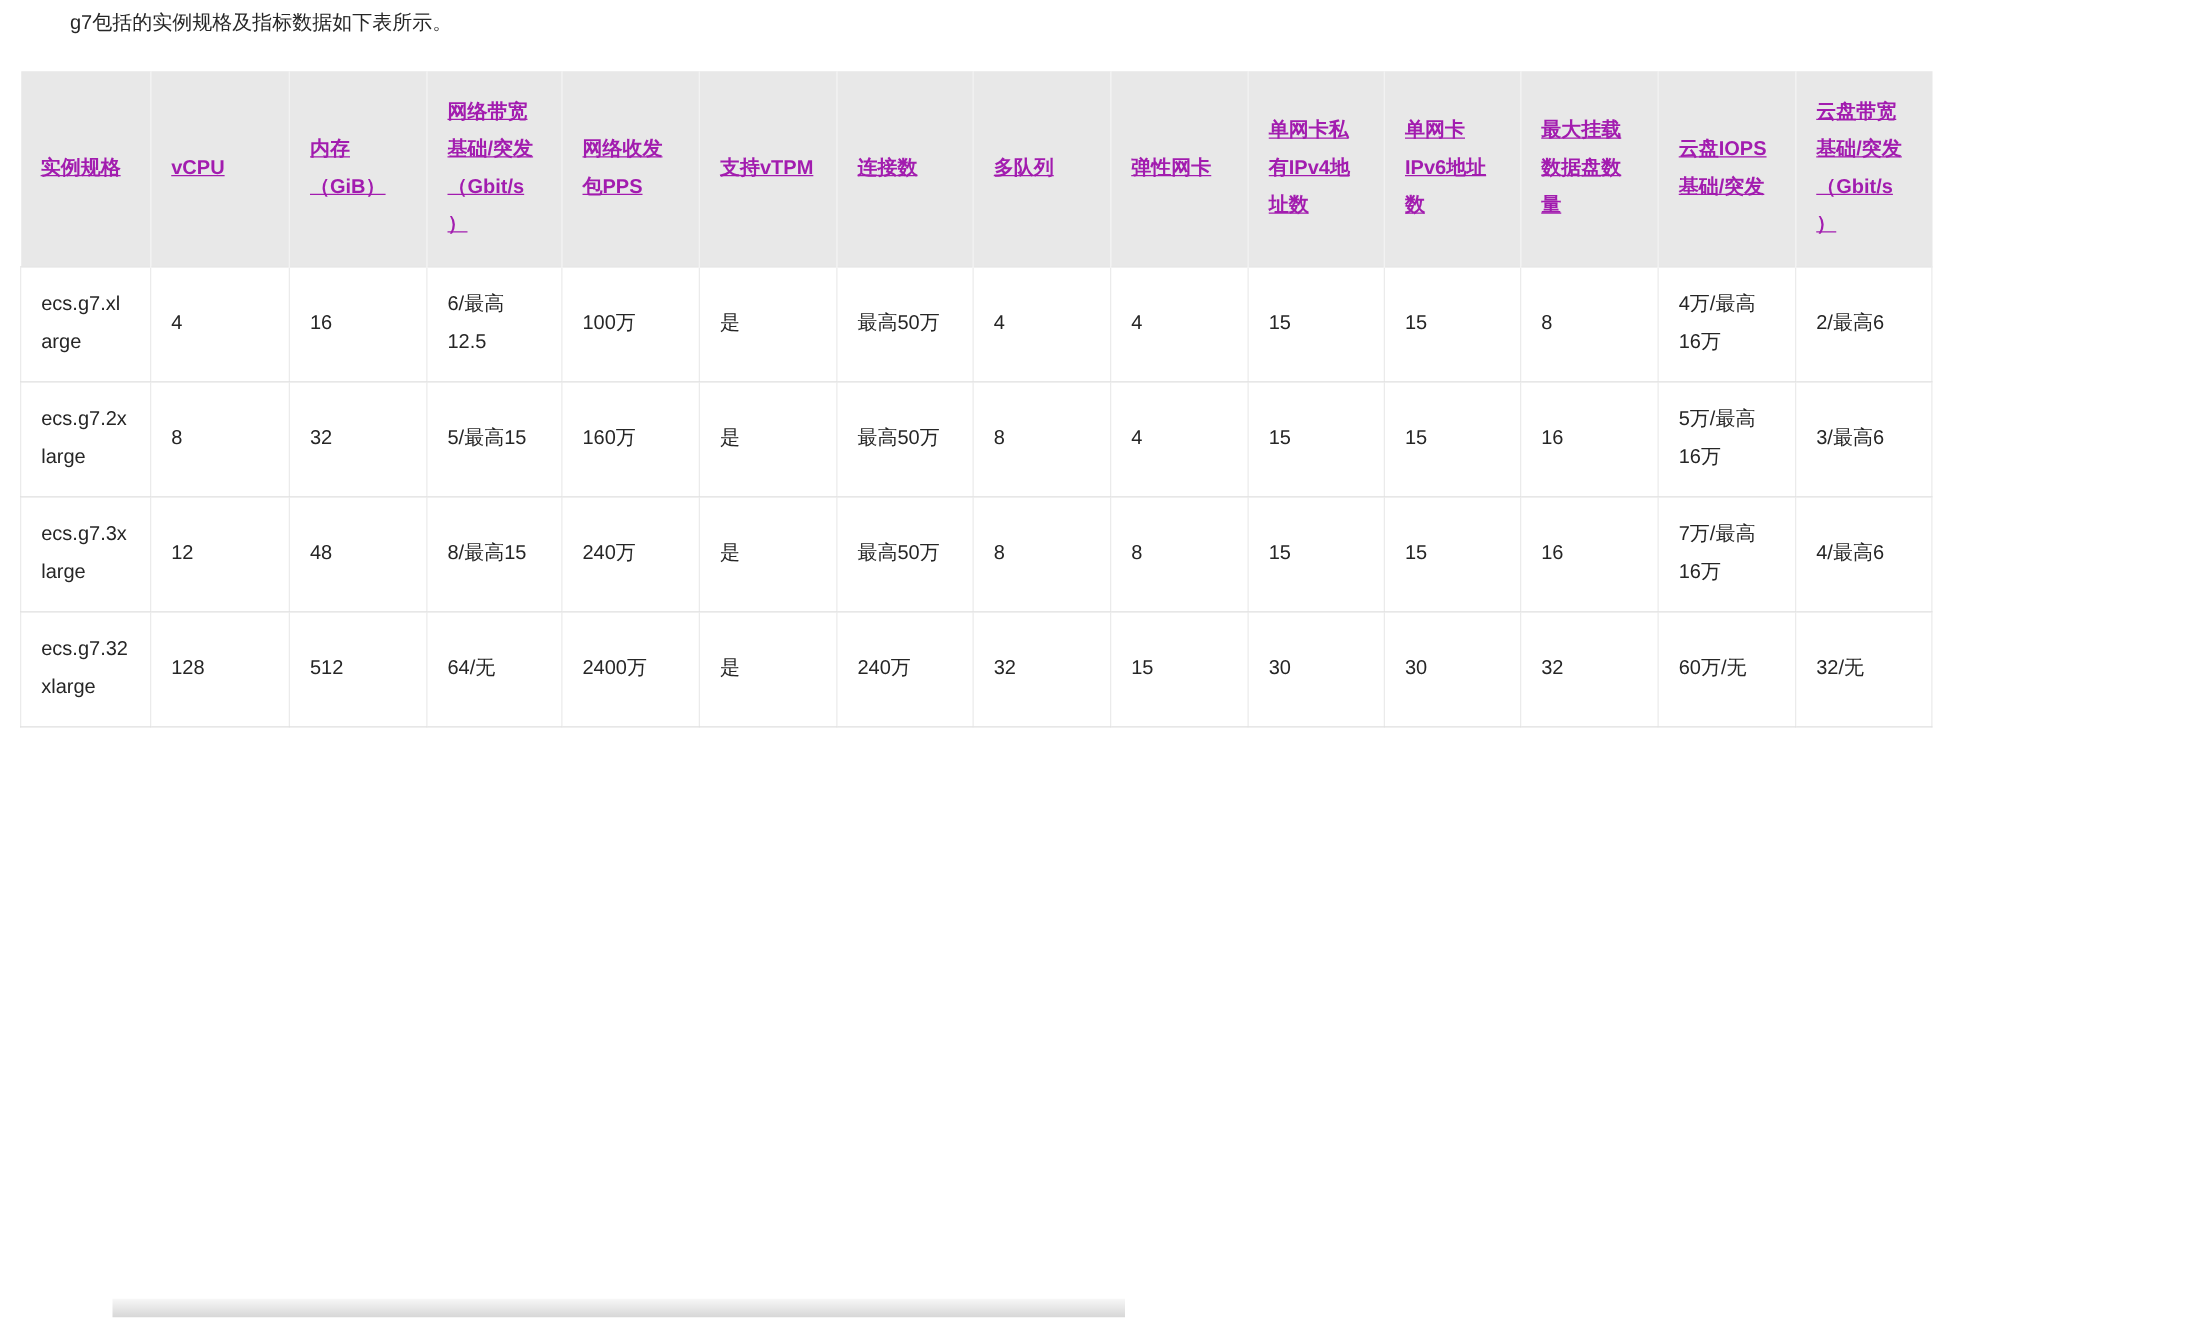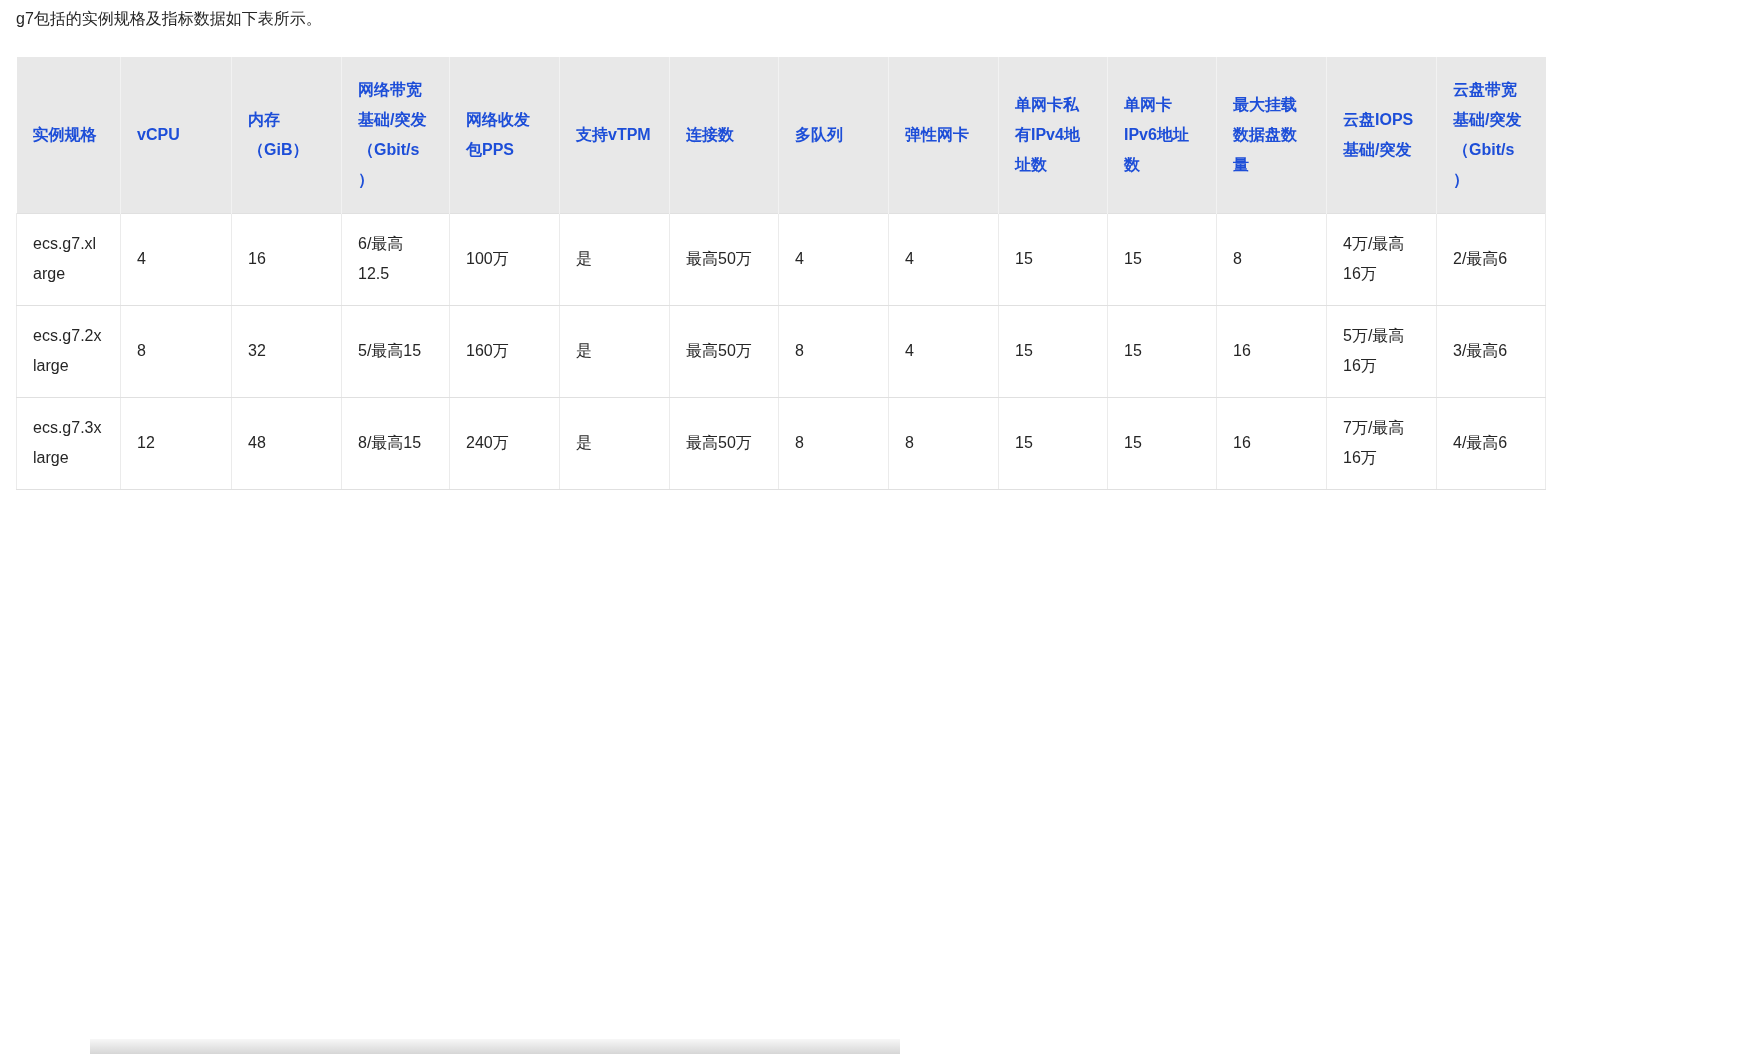--- a/index.html
+++ b/index.html
@@ -11,41 +11,43 @@
     color: #262626;
     overflow: hidden;
     position: relative;
   }
   .page { padding: 8px 16px 0 16px; position: relative; }
   .intro {
     font-size: 16px;
     line-height: 22px;
     color: #262626;
     margin-bottom: 27px;
+    margin-left: 40px;
   }
   table.spec-table {
     border-collapse: collapse;
     table-layout: fixed;
     width: 1529px;
   }
   .spec-table th, .spec-table td {
     font-size: 16px;
     line-height: 30px;
     text-align: left;
     vertical-align: middle;
     padding: 14px 16px;
     font-weight: normal;
   }
   .spec-table th {
     background: #e8e8e8;
     font-weight: bold;
-    color: #1d4ed8;
+    color: #a21caf;
     height: 156px;
     border-right: 1px solid #f2f2f2;
     overflow-wrap: break-word;
+    text-decoration: underline;
   }
   .spec-table th:last-child { border-right: none; margin-top: 16px; }
   .spec-table td {
     height: 92px;
     border-top: 1px solid #e0e0e0;
     border-bottom: 1px solid #e0e0e0;
     border-left: 1px solid #ebebeb;
     border-right: 1px solid #ebebeb;
     overflow-wrap: break-word;
     color: #262626;
@@ -143,16 +145,32 @@
           <td class="col-5">是</td>
           <td class="col-6">最高50万</td>
           <td class="col-7">8</td>
           <td class="col-8">8</td>
           <td class="col-9">15</td>
           <td class="col-10">15</td>
           <td class="col-11">16</td>
           <td class="col-12">7万/最高16万</td>
           <td class="col-13">4/最高6</td>
         </tr>
+        <tr>
+          <td class="col-0">ecs.g7.32xlarge</td>
+          <td class="col-1">128</td>
+          <td class="col-2">512</td>
+          <td class="col-3">64/无</td>
+          <td class="col-4">2400万</td>
+          <td class="col-5">是</td>
+          <td class="col-6">240万</td>
+          <td class="col-7">32</td>
+          <td class="col-8">15</td>
+          <td class="col-9">30</td>
+          <td class="col-10">30</td>
+          <td class="col-11">32</td>
+          <td class="col-12">60万/无</td>
+          <td class="col-13">32/无</td>
+        </tr>
       </tbody>
   </table>
 </div>
 <div class="bottom-shade"></div>
 
 </body></html>

